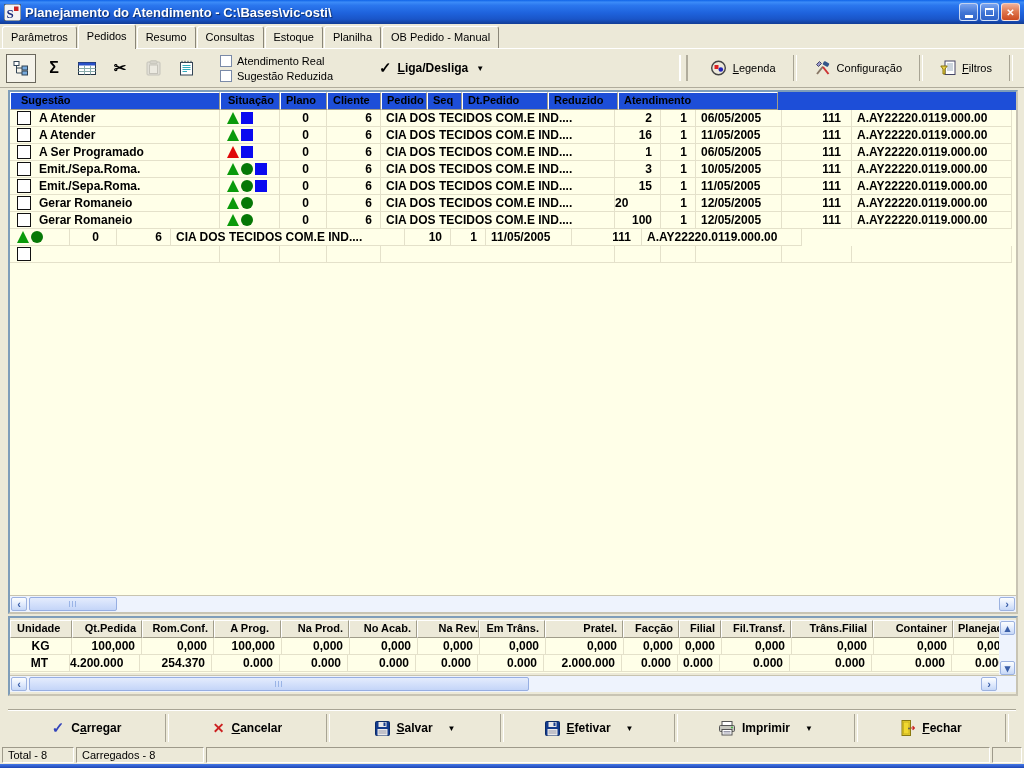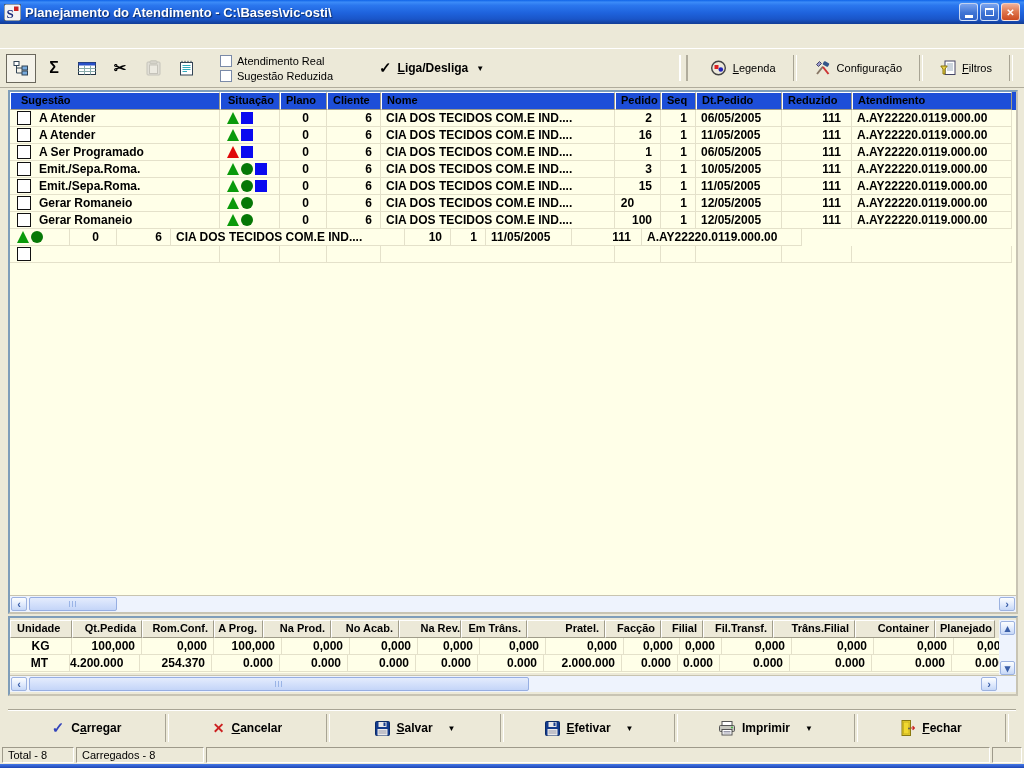--- a/index.html
+++ b/index.html
@@ -128,20 +128,29 @@
       <span class="wb">
           <span class="minbar"></span>
         </span>
       <span class="wb">
           <span class="maxbox"></span>
         </span>
       <span class="wb close">✕</span>
     </span>
   </div>
 
+  <div class="tabbar" id="tabbar">
+      <div class="tab">Parâmetros</div>
+      <div class="tab active">Pedidos</div>
+      <div class="tab">Resumo</div>
+      <div class="tab">Consultas</div>
+      <div class="tab">Estoque</div>
+      <div class="tab">Planilha</div>
+      <div class="tab">OB Pedido - Manual</div>
+    </div>
 
   <div class="toolbar">
     <div class="tbicons" id="tbicons">
         <span class="tbtn latched">
           <svg width="17" height="16" viewBox="0 0 17 16">
             <rect x="1" y="1.5" width="5" height="4" fill="#fff" stroke="#345"></rect>
             <path d="M3.5 5.5 V13 M3.5 8 H9 M3.5 13 H9" stroke="#345" fill="none"></path>
             <rect x="9" y="6" width="5.5" height="4" fill="#7ad" stroke="#345"></rect>
             <rect x="9" y="11" width="5.5" height="4" fill="#7ad" stroke="#345"></rect>
           </svg>
@@ -227,21 +236,20 @@
         <div class="tsep"></div>
       </div>
   </div>
 
   <div class="gridwrap">
     <div class="ghead" id="ghead">
         <div class="hc" style="width: 210px; padding-left: 10px;">Sugestão</div>
         <div class="hc" style="width: 60px; padding-left: 7px;">Situação</div>
         <div class="hc" style="width: 47px;">Plano</div>
         <div class="hc" style="width: 54px;">Cliente</div>
-        <div class="hc" style="width: 234px;">Nome</div>
         <div class="hc" style="width: 46px;">Pedido</div>
         <div class="hc" style="width: 35px;">Seq</div>
         <div class="hc" style="width: 86px;">Dt.Pedido</div>
         <div class="hc" style="width: 70px;">Reduzido</div>
         <div class="hc" style="width: 160px;">Atendimento</div>
       </div>
     <div class="gbody" id="gbody">
         <div class="grow">
           <div class="gc" style="width: 210px; padding-left: 0px;"><span class="rchk"></span><span>A Atender</span></div>
           <div class="gc shapes" style="width: 60px;">
@@ -321,21 +329,21 @@
         </div>
         <div class="grow">
           <div class="gc" style="width: 210px; padding-left: 0px;"><span class="rchk"></span><span>Gerar Romaneio</span></div>
           <div class="gc shapes" style="width: 60px;">
             <span class="sh triangle-green"></span>
             <span class="sh circle-green"></span>
           </div>
           <div class="gc" style="width: 47px; text-align: center;">0</div>
           <div class="gc" style="width: 54px; text-align: right; padding-right: 8px; padding-left: 0px;">6</div>
           <div class="gc" style="width: 234px; text-align: left;">CIA DOS TECIDOS COM.E IND....</div>
-          <div class="gc" style="width: 46px; text-align: center; padding-right: 20px; padding-left: 0px;">20</div>
+          <div class="gc" style="width: 46px; text-align: left; padding-right: 20px; padding-left: 0px;">20</div>
           <div class="gc" style="width: 35px; text-align: right; padding-right: 8px; padding-left: 0px;">1</div>
           <div class="gc" style="width: 86px; text-align: left;">12/05/2005</div>
           <div class="gc" style="width: 70px; text-align: right; padding-right: 10px; padding-left: 0px;">111</div>
           <div class="gc" style="width: 160px; text-align: left;">A.AY22220.0119.000.00</div>
         </div>
         <div class="grow">
           <div class="gc" style="width: 210px; padding-left: 0px;"><span class="rchk"></span><span>Gerar Romaneio</span></div>
           <div class="gc shapes" style="width: 60px;">
             <span class="sh triangle-green"></span>
             <span class="sh circle-green"></span>
@@ -381,21 +389,21 @@
       <span class="sthumb" style="left:19px;width:88px;"></span>
       <span class="sarr rightarr">›</span>
     </div>
   </div>
 
   <div class="totwrap">
     <div class="thead" id="thead">
         <div class="hc" style="width: 62px; text-align: left; padding-left: 6px;">Unidade</div>
         <div class="hc" style="width: 70px; text-align: right; padding-right: 5px; padding-left: 0px;">Qt.Pedida</div>
         <div class="hc" style="width: 72px; text-align: right; padding-right: 5px; padding-left: 0px;">Rom.Conf.</div>
-        <div class="hc" style="width: 49px; text-align: right; padding-right: 5px; padding-left: 0px;">A Prog.</div>
+        <div class="hc" style="width: 67px; text-align: right; padding-right: 11px; padding-left: 0px;">A Prog.</div>
         <div class="hc" style="width: 68px; text-align: right; padding-right: 5px; padding-left: 0px;">Na Prod.</div>
         <div class="hc" style="width: 68px; text-align: right; padding-right: 5px; padding-left: 0px;">No Acab.</div>
         <div class="hc" style="width: 62px; text-align: right; padding-right: 0; padding-left: 0px;">Na Rev.</div>
         <div class="hc" style="width: 66px; text-align: right; padding-right: 5px; padding-left: 0px;">Em Trâns.</div>
         <div class="hc" style="width: 78px; text-align: right; padding-right: 5px; padding-left: 0px;">Pratel.</div>
         <div class="hc" style="width: 56px; text-align: right; padding-right: 5px; padding-left: 0px;">Facção</div>
         <div class="hc" style="width: 42px; text-align: right; padding-right: 5px; padding-left: 0px;">Filial</div>
         <div class="hc" style="width: 70px; text-align: right; padding-right: 5px; padding-left: 0px;">Fil.Transf.</div>
         <div class="hc" style="width: 82px; text-align: right; padding-right: 5px; padding-left: 0px;">Trâns.Filial</div>
         <div class="hc" style="width: 80px; text-align: right; padding-right: 5px; padding-left: 0px;">Container</div>

